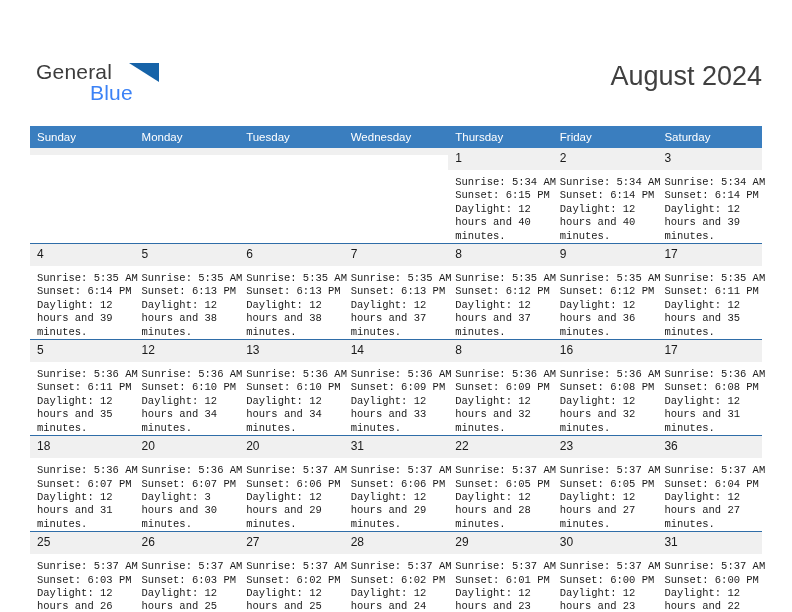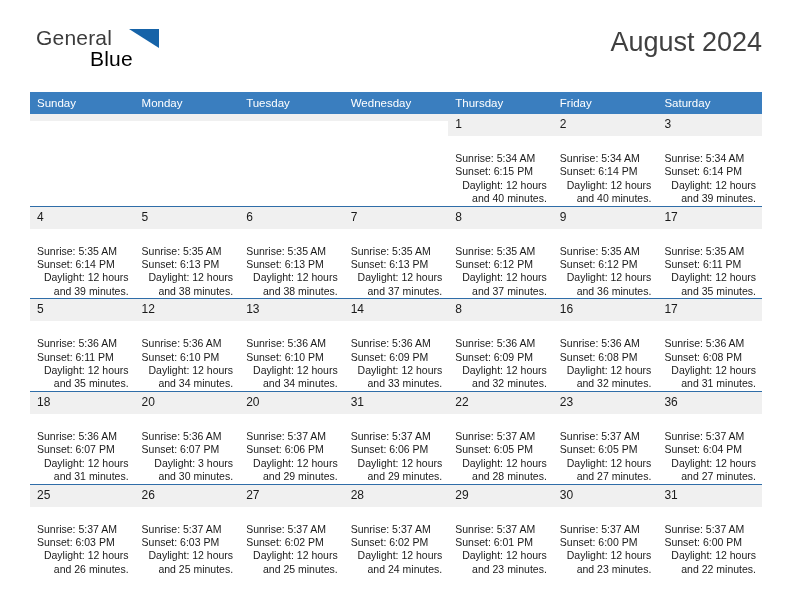--- a/index.html
+++ b/index.html
@@ -23,20 +23,21 @@
   }
 
   
   .header {
     display: flex;
     align-items: flex-start;
     justify-content: space-between;
     padding-top: 26px;
     height: 72px;
     box-sizing: border-box;
+    margin-top: 34px;
   }
   .brand {
     position: relative;
     width: 120px;
     height: 48px;
     flex: 0 0 auto;
   }
   .brand-general {
     position: absolute;
     left: 6px;
@@ -45,21 +46,21 @@
     letter-spacing: 0.2px;
     color: #3c3c3c;
     line-height: 24px;
   }
   .brand-blue {
     position: absolute;
     left: 60px;
     top: 21px;
     font-size: 21px;
     letter-spacing: 0.2px;
-    color: #000000;
+    color: #3b82f6;
     line-height: 24px;
   }
   .brand-flag {
     position: absolute;
     left: 99px;
     top: 3px;
     width: 0;
     height: 0;
     border-style: solid;
     border-width: 0 30px 19px 0;
@@ -123,31 +124,31 @@
     background: #f0f0f0;
     font-size: 12px;
     color: #1a1a1a;
     line-height: 15px;
     padding: 3px 0 4px 7px;
   }
   .daynum.empty {
     color: transparent;
   }
   .details {
-    padding: 16px 6px 0 7px;
+    padding: 6px 6px 0 7px;
     font-size: 10.5px;
     line-height: 13.4px;
     color: #1a1a1a;
+    font-family: Liberation Mono, monospace;
   }
   .details div {
     white-space: nowrap;
   }
   .details .wrap {
     white-space: normal;
-    text-align: right;
   }
 </style>
 </head>
 <body>
 
 <div class="page">
 
   <div class="header">
     <div class="brand">
       <span class="brand-general">General</span>

